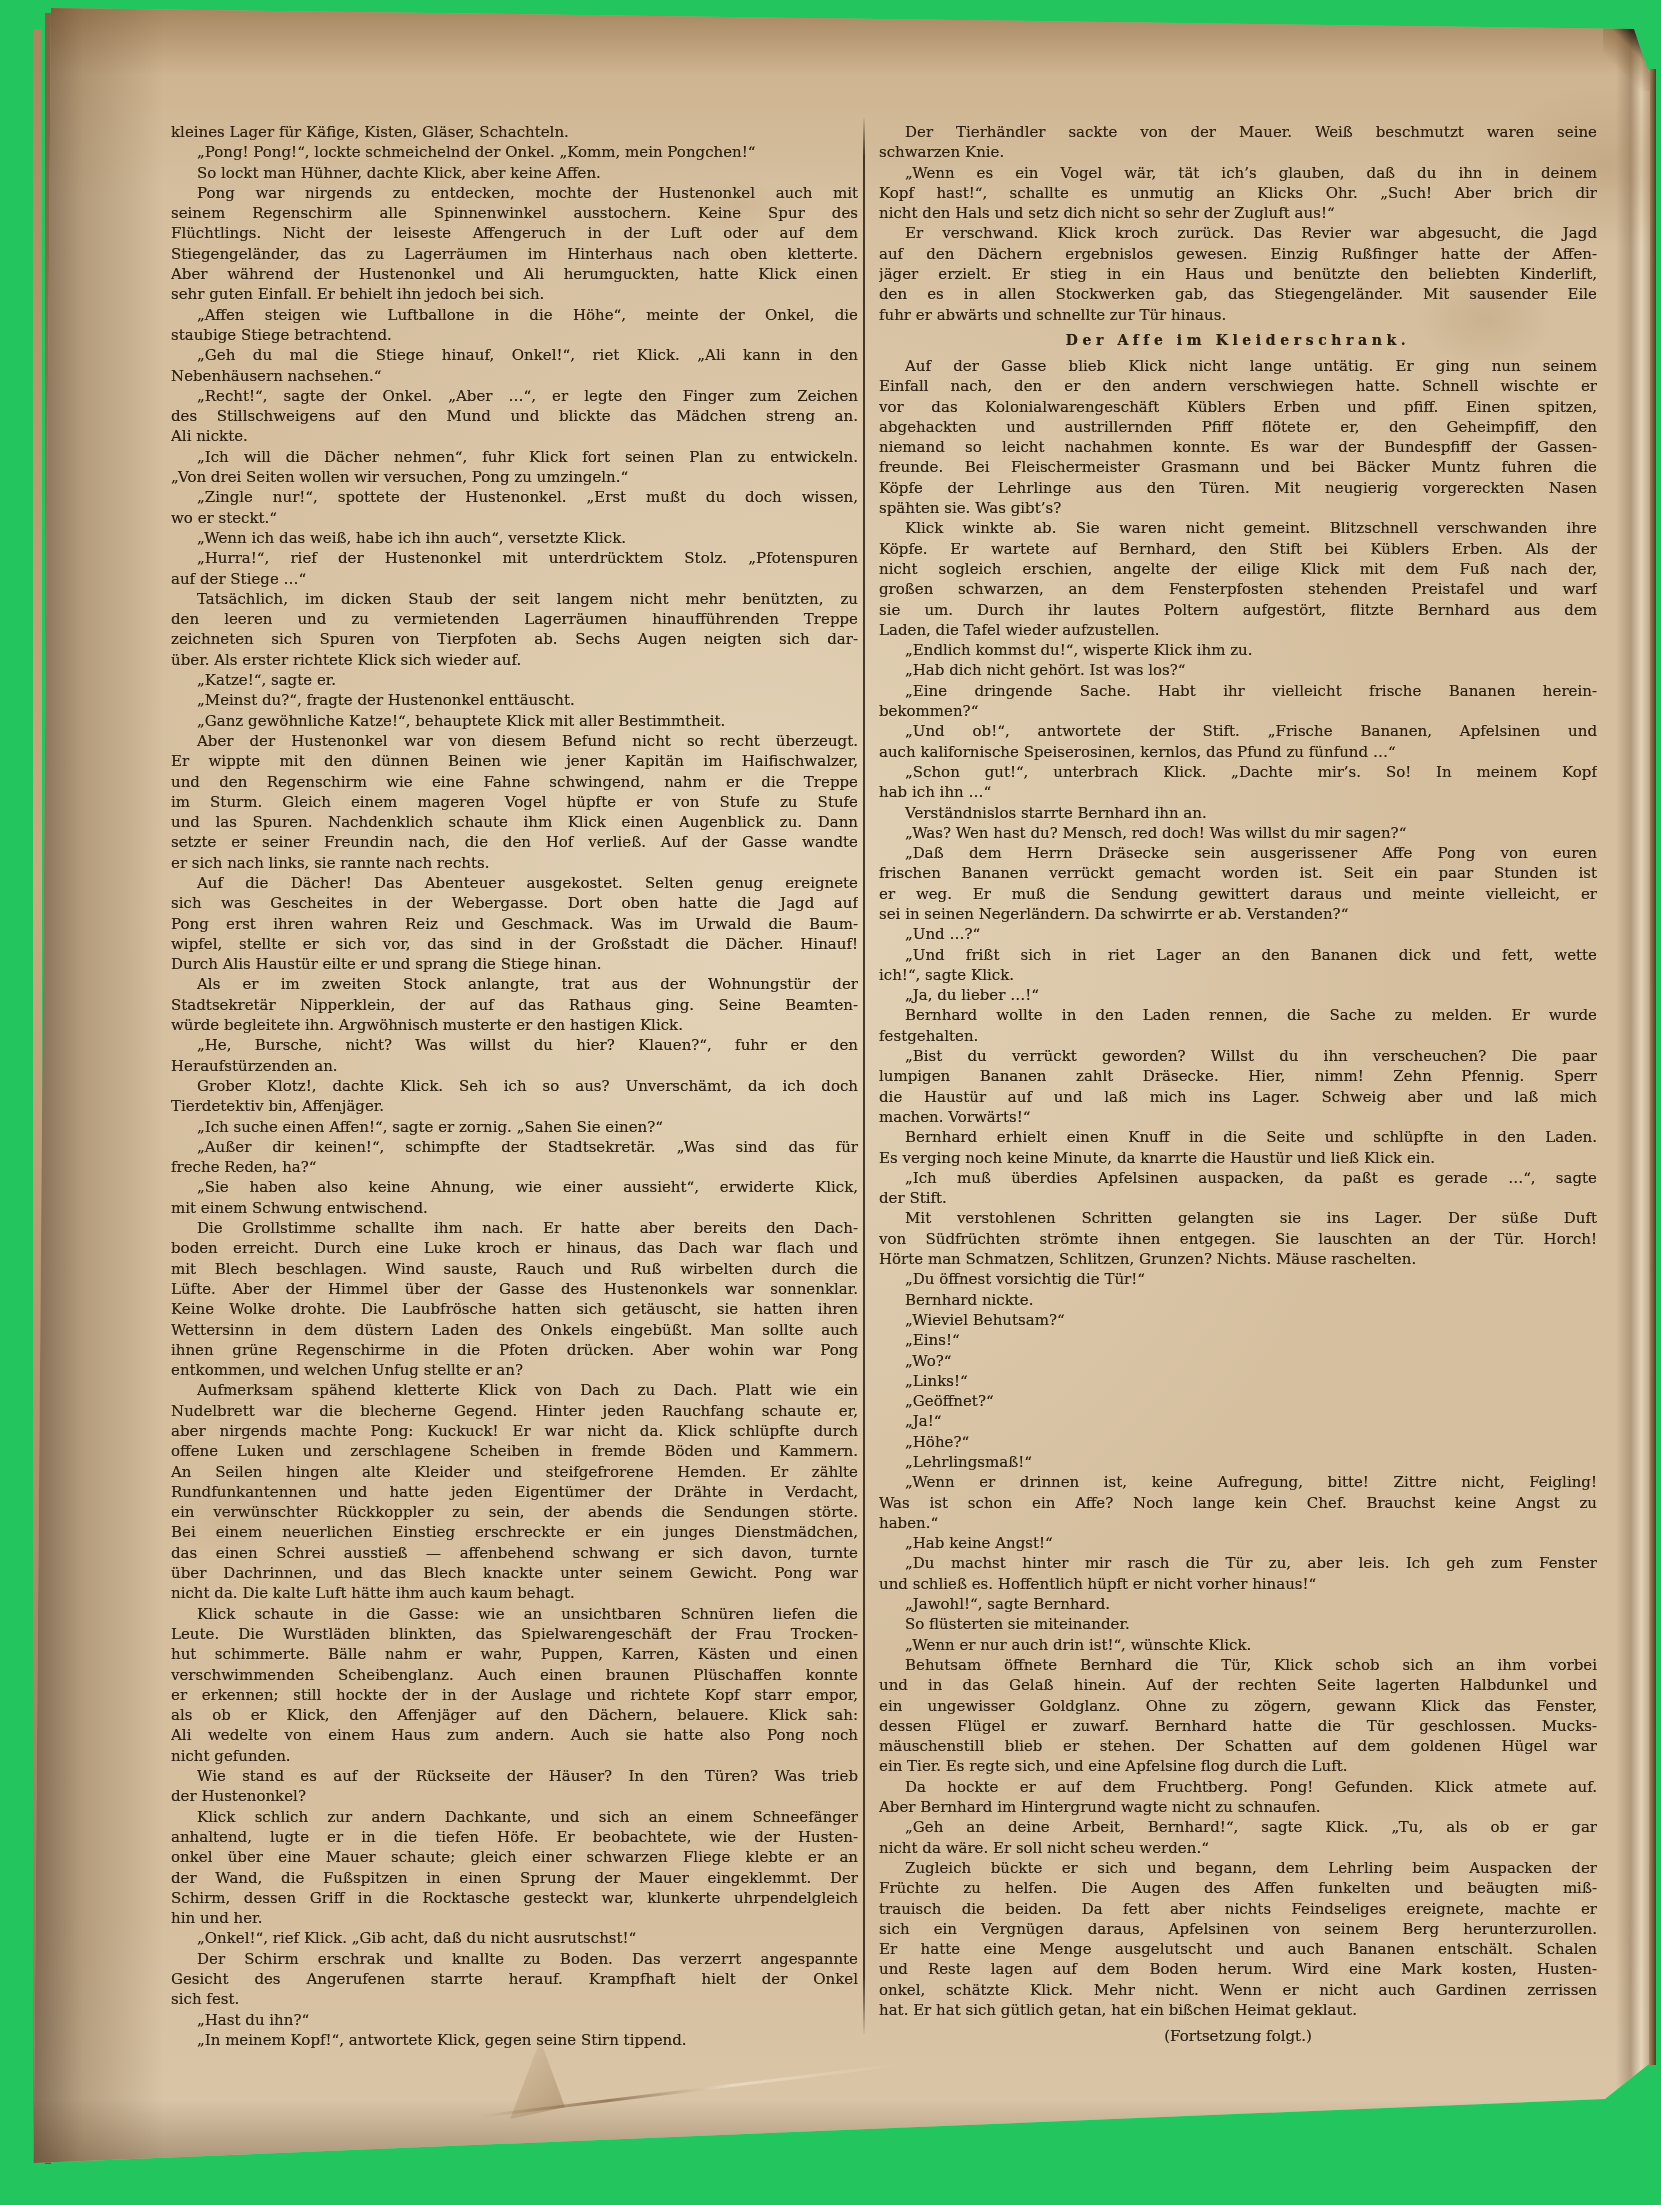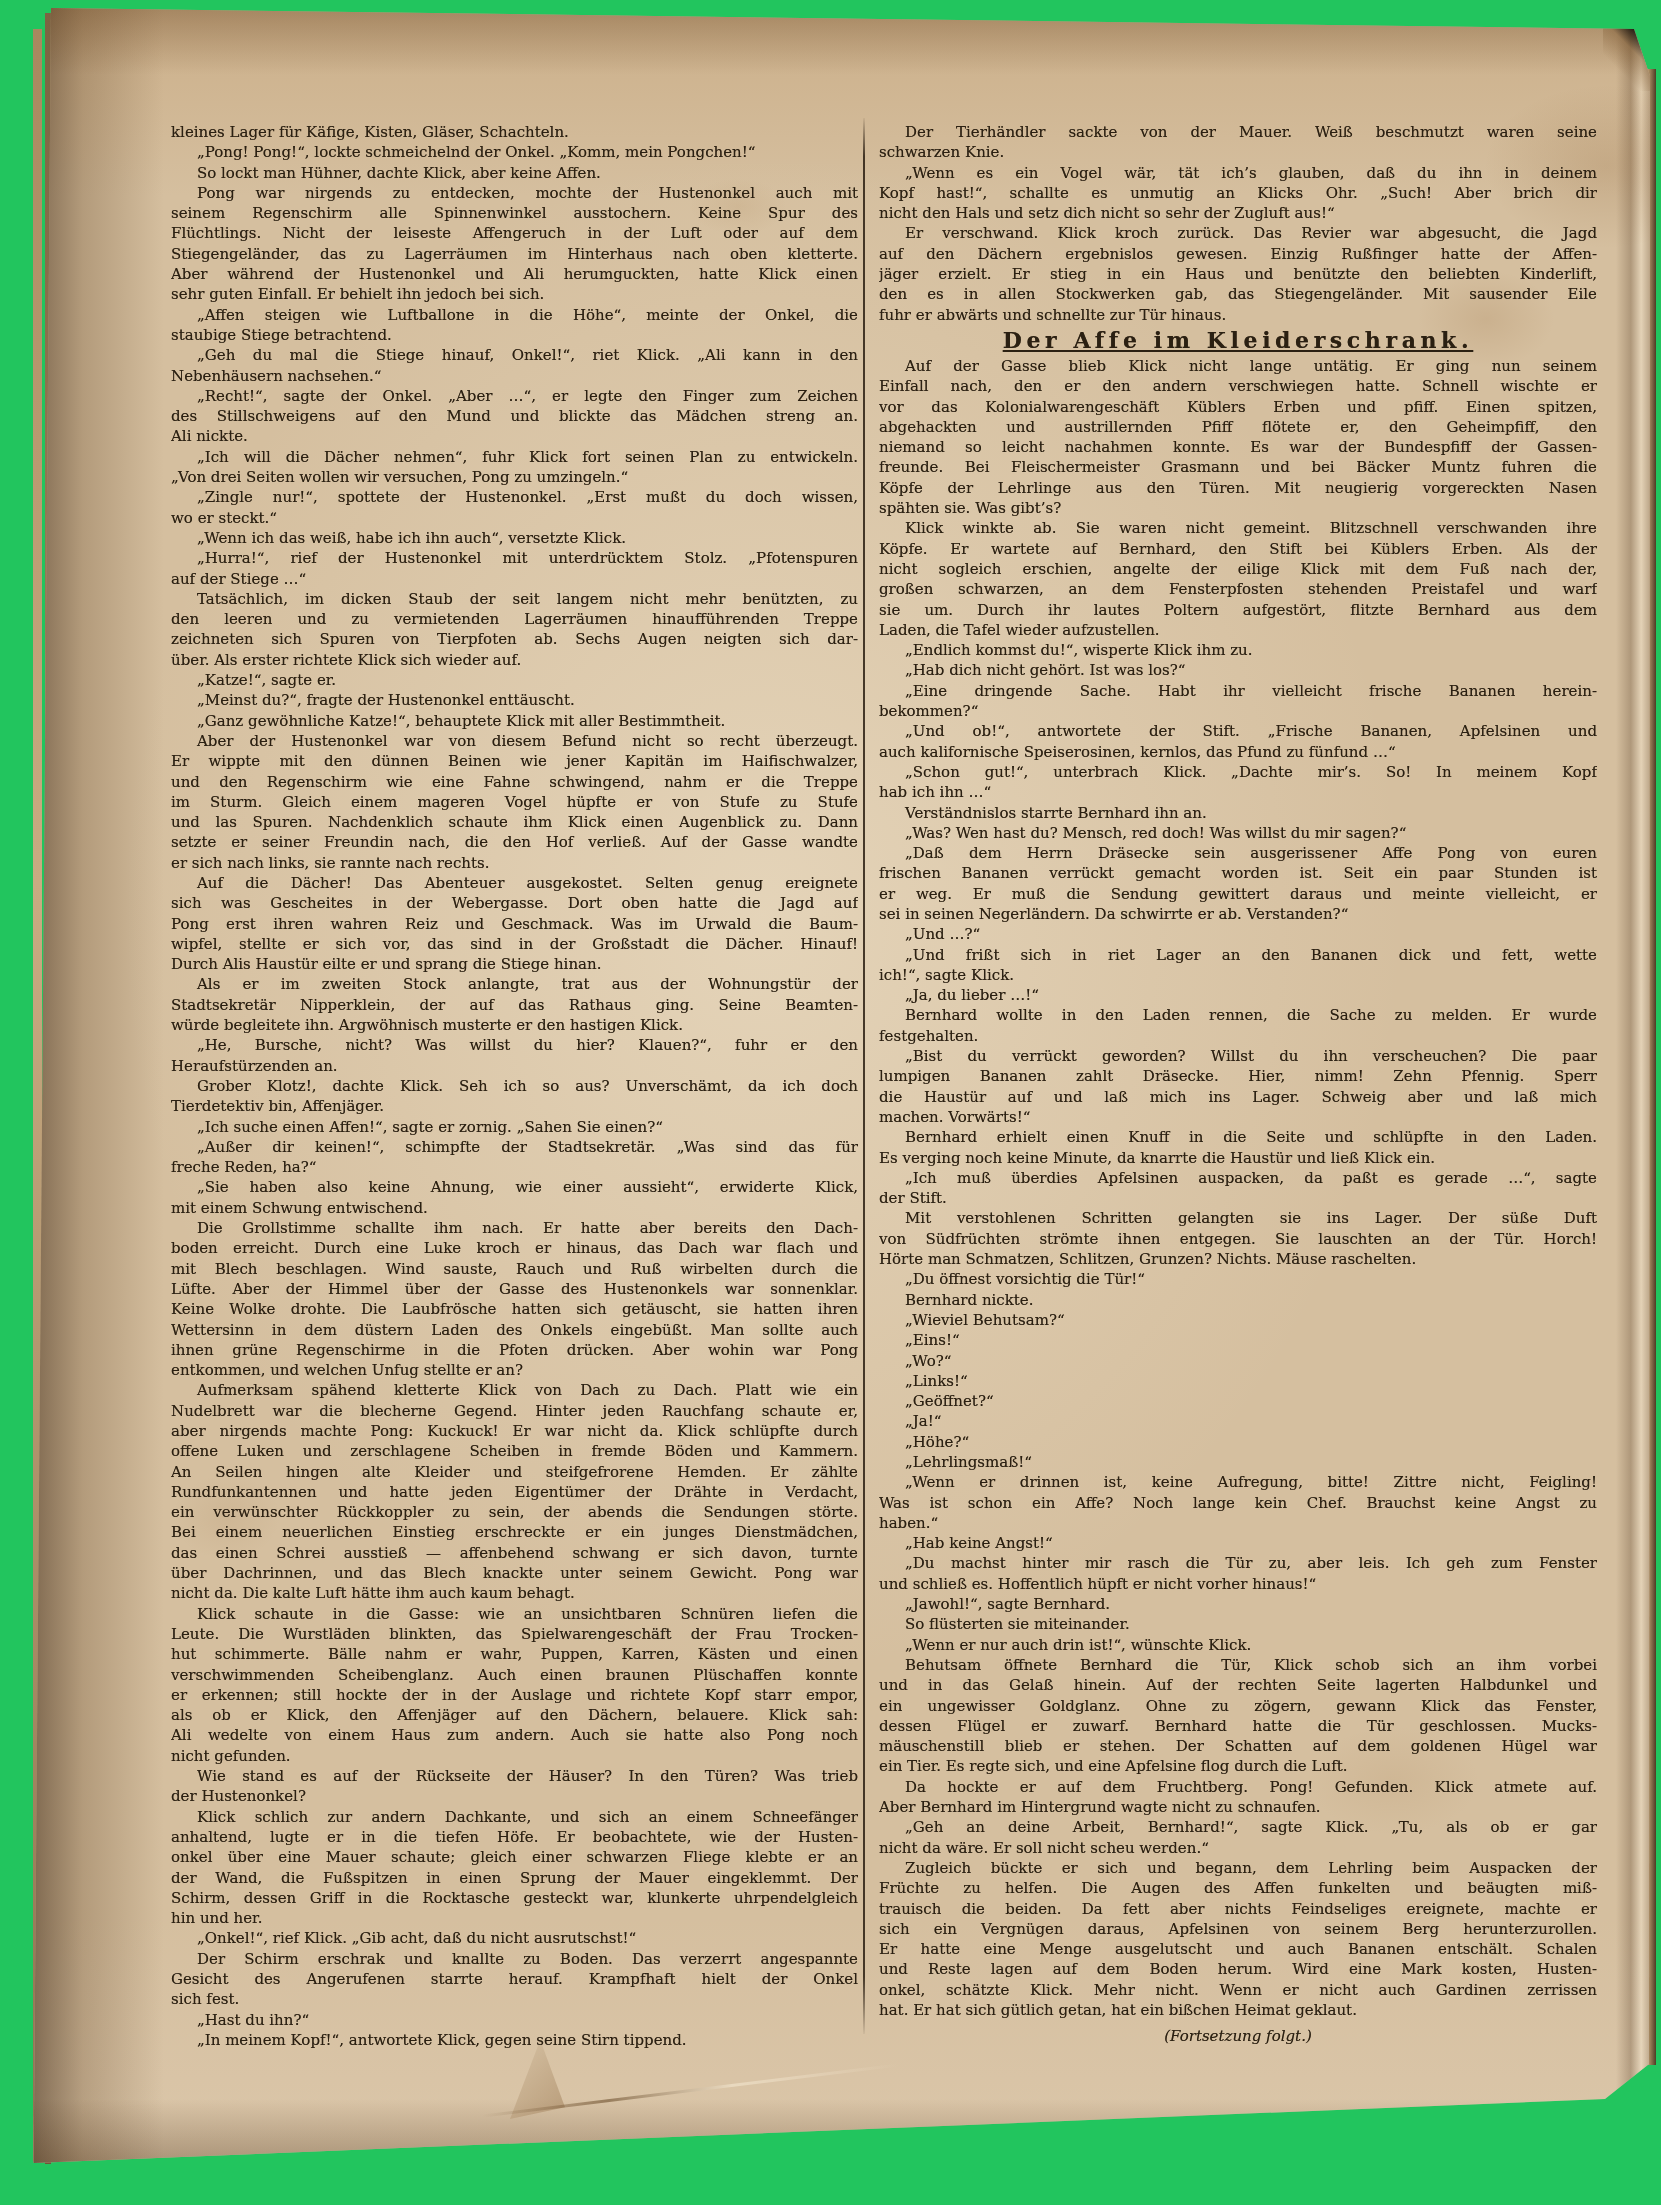--- a/index.html
+++ b/index.html
@@ -62,26 +62,25 @@
   .col-right { left:850px; width:718px; }
   .line {
     font-size:15px; line-height:20.3px; height:20.3px; overflow:hidden;
     text-align:justify; text-align-last:justify;
     text-shadow:0 0 0.6px rgba(43,32,18,0.55);
   }
   .line.indent { padding-left:26px; }
   .line.end { text-align-last:left; }
   .chapter {
     height:31px; display:flex; align-items:center; justify-content:center;
-    font-size:22px; font-weight:bold; letter-spacing:4.6px;
+    font-size:14px; font-weight:bold; letter-spacing:4.6px;
     text-shadow:0 0 0.6px rgba(43,32,18,0.6);
-    text-decoration:underline;
   }
   .continuation { margin-top:6.9px; text-align:center; font-size:15px;
-    text-shadow:0 0 0.6px rgba(43,32,18,0.55);font-style:italic; }
+    text-shadow:0 0 0.6px rgba(43,32,18,0.55); }
 </style>
 </head>
 <body>
 
 <div class="photo">
   <div class="stack-strip stack-left-1"></div>
   <div class="stack-strip stack-left-2"></div>
   <div class="stack-strip stack-right-1"></div>
 
   <div class="page">

